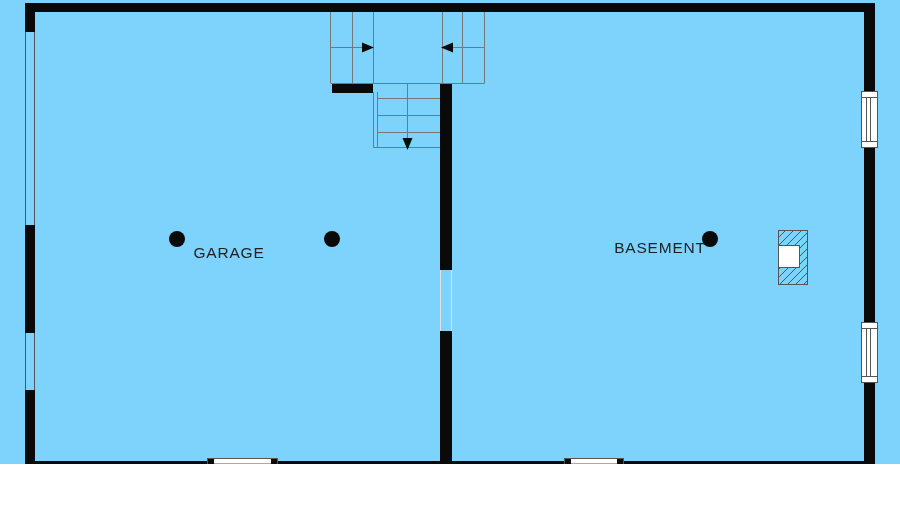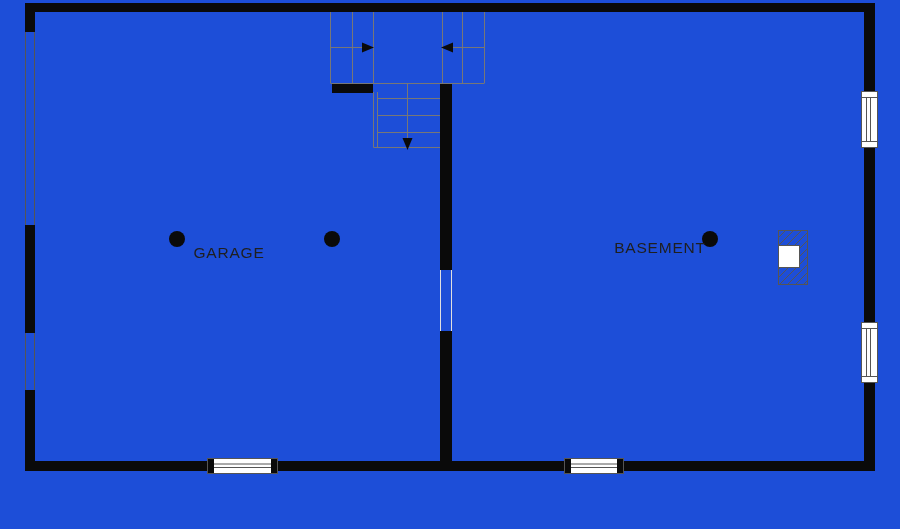--- a/index.html
+++ b/index.html
@@ -4,22 +4,22 @@
 <style>
   html, body {
     margin: 0;
     padding: 0;
     background: #ffffff;
     font-family: "Liberation Sans", sans-serif;
   }
   .stage {
     position: relative;
     width: 900px;
-    height: 529px;
-    background: #1d4ed8;
+    height: 464px;
+    background: #7dd3fc;
     overflow: hidden;
   }
   svg text {
     font-family: "Liberation Sans", sans-serif;
     font-size: 15.5px;
     letter-spacing: 0.8px;
   }
 </style>
 </head>
 <body>

